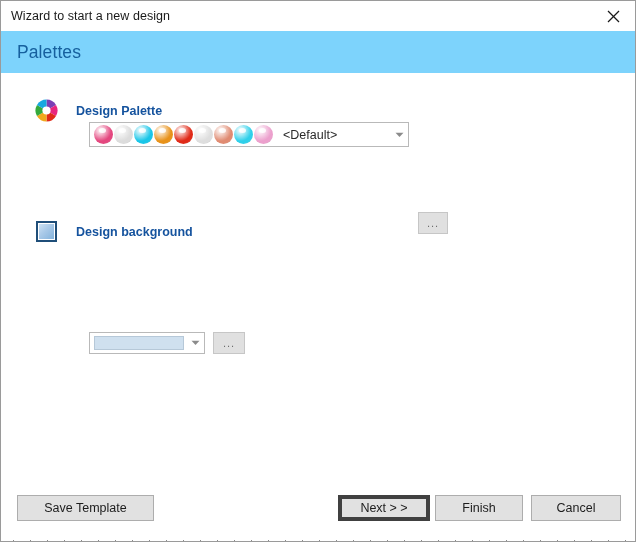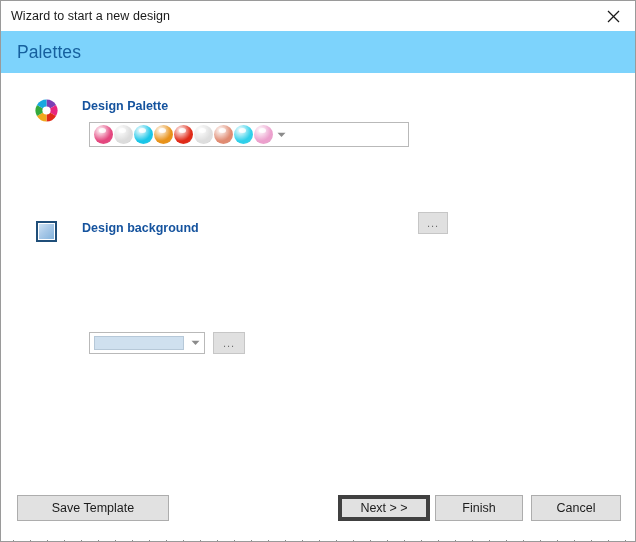--- a/index.html
+++ b/index.html
@@ -73,22 +73,21 @@
   
   .content {
     position: relative;
     flex: 1 1 auto;
     background: #ffffff;
   }
 
   .section-head {
     position: absolute;
     display: flex;
-    align-items: flex-start;
-    gap: 6px;
+    align-items: center;
   }
   .section-label {
     font-size: 12.5px;
     font-weight: bold;
     color: #15539e;
     white-space: nowrap;
   }
 
   
   .wheel-icon {
@@ -212,21 +211,21 @@
     justify-content: center;
     cursor: default;
     top: 11px;
     height: 26px;
     padding: 0;
   }
   .btn.default-focus {
     border: 4px solid #404040;
     background: #e1e1e1;
   }
-  #btn-save     { left: 16px;  width: 152px; }
+  #btn-save     { left: 16px;  width: 137px; }
   #btn-back     { left: 243px; width: 88px; }
   #btn-next     { left: 337px; width: 92px; }
   #btn-finish   { left: 434px; width: 88px; }
   #btn-cancel   { left: 530px; width: 90px; }
 
   
   .grip-strip {
     position: absolute;
     left: 0;
     bottom: 0;
@@ -283,20 +282,21 @@
           <span class="sphere" style="background: radial-gradient(circle at 34% 28%, rgb(255, 255, 255) 0%, rgb(228, 71, 127) 58%, rgb(228, 71, 127) 72%, rgba(0, 0, 0, 0.3) 100%);"></span>
           <span class="sphere" style="background: radial-gradient(circle at 34% 28%, rgb(255, 255, 255) 0%, rgb(220, 220, 220) 58%, rgb(220, 220, 220) 72%, rgba(0, 0, 0, 0.3) 100%);"></span>
           <span class="sphere" style="background: radial-gradient(circle at 34% 28%, rgb(255, 255, 255) 0%, rgb(25, 198, 232) 58%, rgb(25, 198, 232) 72%, rgba(0, 0, 0, 0.3) 100%);"></span>
           <span class="sphere" style="background: radial-gradient(circle at 34% 28%, rgb(255, 255, 255) 0%, rgb(232, 146, 26) 58%, rgb(232, 146, 26) 72%, rgba(0, 0, 0, 0.3) 100%);"></span>
           <span class="sphere" style="background: radial-gradient(circle at 34% 28%, rgb(255, 255, 255) 0%, rgb(224, 42, 24) 58%, rgb(224, 42, 24) 72%, rgba(0, 0, 0, 0.3) 100%);"></span>
           <span class="sphere" style="background: radial-gradient(circle at 34% 28%, rgb(255, 255, 255) 0%, rgb(222, 222, 222) 58%, rgb(222, 222, 222) 72%, rgba(0, 0, 0, 0.3) 100%);"></span>
           <span class="sphere" style="background: radial-gradient(circle at 34% 28%, rgb(255, 255, 255) 0%, rgb(224, 139, 114) 58%, rgb(224, 139, 114) 72%, rgba(0, 0, 0, 0.3) 100%);"></span>
           <span class="sphere" style="background: radial-gradient(circle at 34% 28%, rgb(255, 255, 255) 0%, rgb(47, 208, 234) 58%, rgb(47, 208, 234) 72%, rgba(0, 0, 0, 0.3) 100%);"></span>
           <span class="sphere" style="background: radial-gradient(circle at 34% 28%, rgb(255, 255, 255) 0%, rgb(236, 160, 205) 58%, rgb(236, 160, 205) 72%, rgba(0, 0, 0, 0.3) 100%);"></span>
         </span>
+      <span class="combo-value">&lt;Default&gt;</span>
       <span class="combo-arrow">
         <svg width="9" height="6" viewBox="0 0 9 6">
             <path d="M0.5 0.8 L4.5 5 L8.5 0.8 Z" fill="#8b8b8b"></path>
           </svg>
       </span>
     </div>
 
     <div class="ellipsis-btn" id="palette-ellipsis">...</div>
 
     <div class="section-head" style="left:35px; top:148px;">

